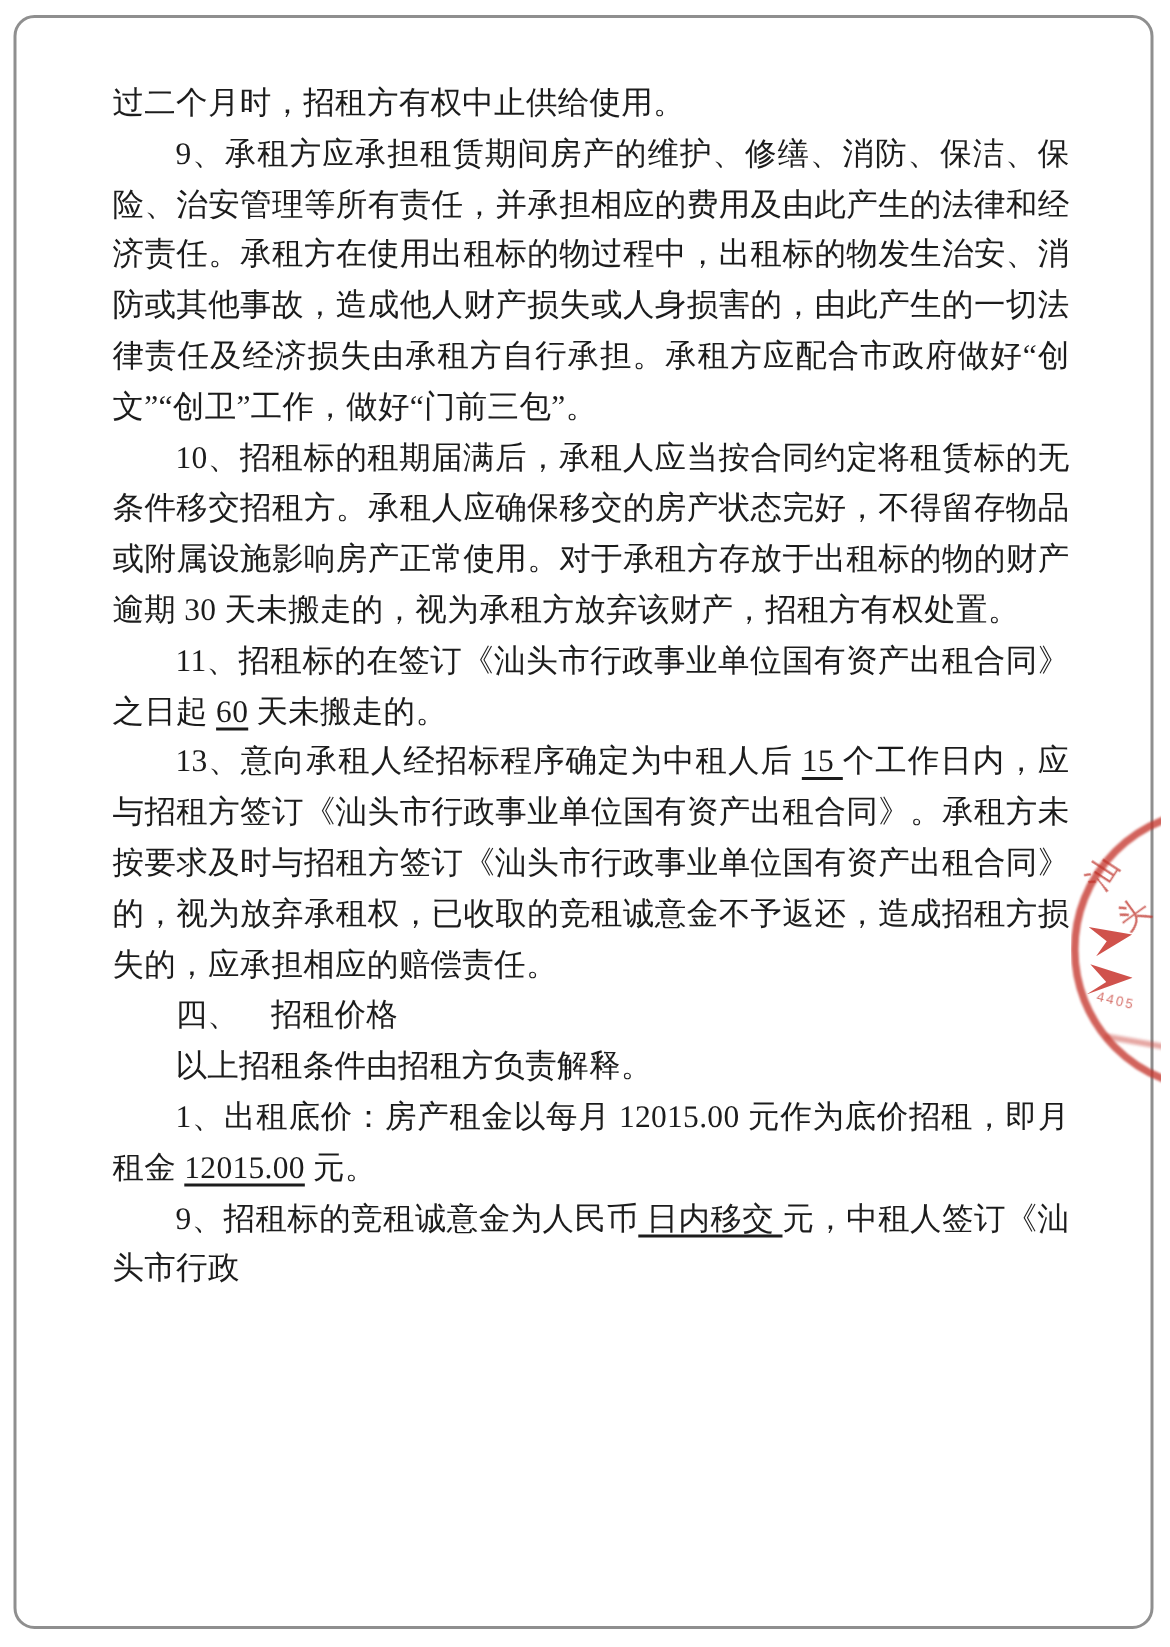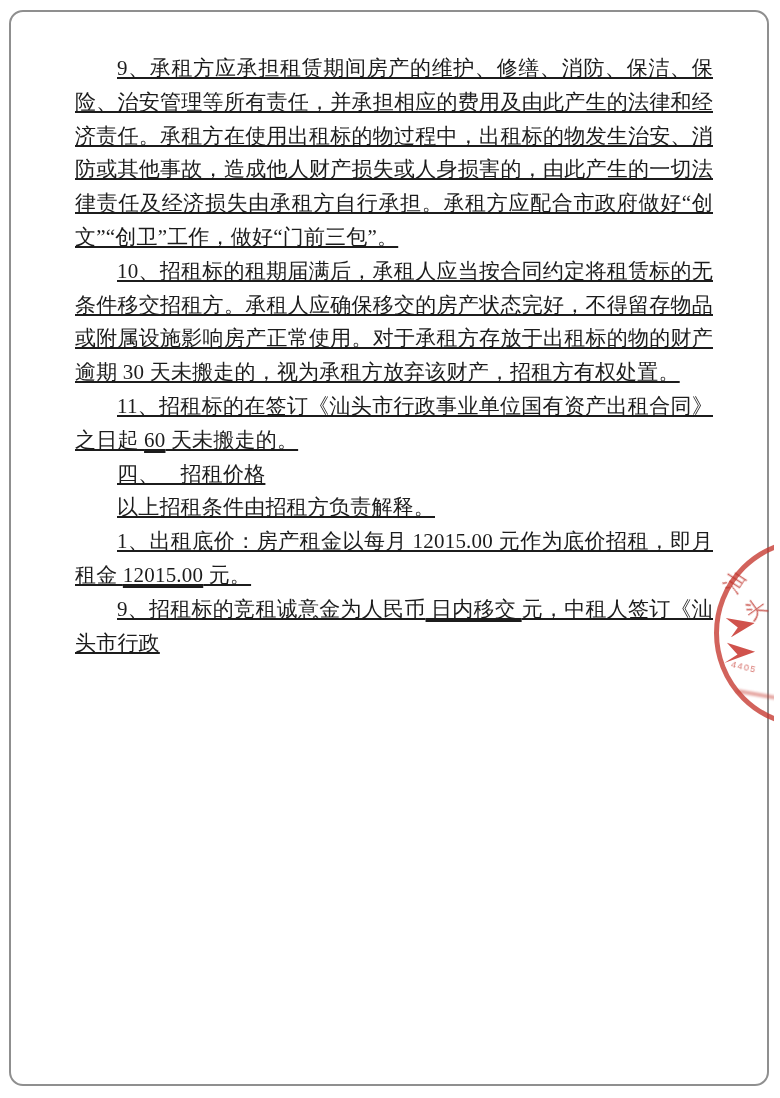--- a/index.html
+++ b/index.html
@@ -35,21 +35,20 @@
     line-height: 33.8px;
     text-align: justify;
     letter-spacing: 0.2px;
   }
   p.para {
     margin: 0;
     padding: 0;
   }
   p.indent {
     text-indent: 2em;
-    text-decoration: underline;
   }
   .u {
     text-decoration: underline;
     text-decoration-thickness: 1.5px;
     text-underline-offset: 4px;
   }
   
   .seal {
     position: absolute;
     left: 714px;
@@ -113,23 +112,25 @@
     filter: blur(1px);
     border-radius: 2px;
   }
 </style>
 </head>
 <body>
 
 <div class="page-frame"></div>
 
 <div class="content">
+    <p class="para"><span>过二个月时，招租方有权中止供给使用。</span></p>
     <p class="para indent"><span>9、承租方应承担租赁期间房产的维护、修缮、消防、保洁、保险、治安管理等所有责任，并承担相应的费用及由此产生的法律和经济责任。承租方在使用出租标的物过程中，出租标的物发生治安、消防或其他事故，造成他人财产损失或人身损害的，由此产生的一切法律责任及经济损失由承租方自行承担。承租方应配合市政府做好“创文”“创卫”工作，做好“门前三包”。</span></p>
     <p class="para indent"><span>10、招租标的租期届满后，承租人应当按合同约定将租赁标的无条件移交招租方。承租人应确保移交的房产状态完好，不得留存物品或附属设施影响房产正常使用。对于承租方存放于出租标的物的财产逾期 30 天未搬走的，视为承租方放弃该财产，招租方有权处置。</span></p>
     <p class="para indent"><span>11、招租标的在签订《汕头市行政事业单位国有资产出租合同》之日起 </span><span class="u">60</span><span> 天未搬走的。</span></p>
+    <p class="para indent"><span>13、意向承租人经招标程序确定为中租人后 </span><span class="u">15 </span><span>个工作日内，应与招租方签订《汕头市行政事业单位国有资产出租合同》。承租方未按要求及时与招租方签订《汕头市行政事业单位国有资产出租合同》的，视为放弃承租权，已收取的竞租诚意金不予返还，造成招租方损失的，应承担相应的赔偿责任。</span></p>
     <p class="para indent"><span>四、　招租价格</span></p>
     <p class="para indent"><span>以上招租条件由招租方负责解释。</span></p>
     <p class="para indent"><span>1、出租底价：房产租金以每月 12015.00 元作为底价招租，即月租金 </span><span class="u">12015.00</span><span> 元。</span></p>
     <p class="para indent"><span>9、招租标的竞租诚意金为人民币</span><span class="u"> 日内移交 </span><span>元，中租人签订《汕头市行政</span></p>
   </div>
 
 <div class="seal">
   <div class="seal-ring"></div>
   <div class="seal-char c1">汕</div>
   <div class="seal-char c2">头</div>

